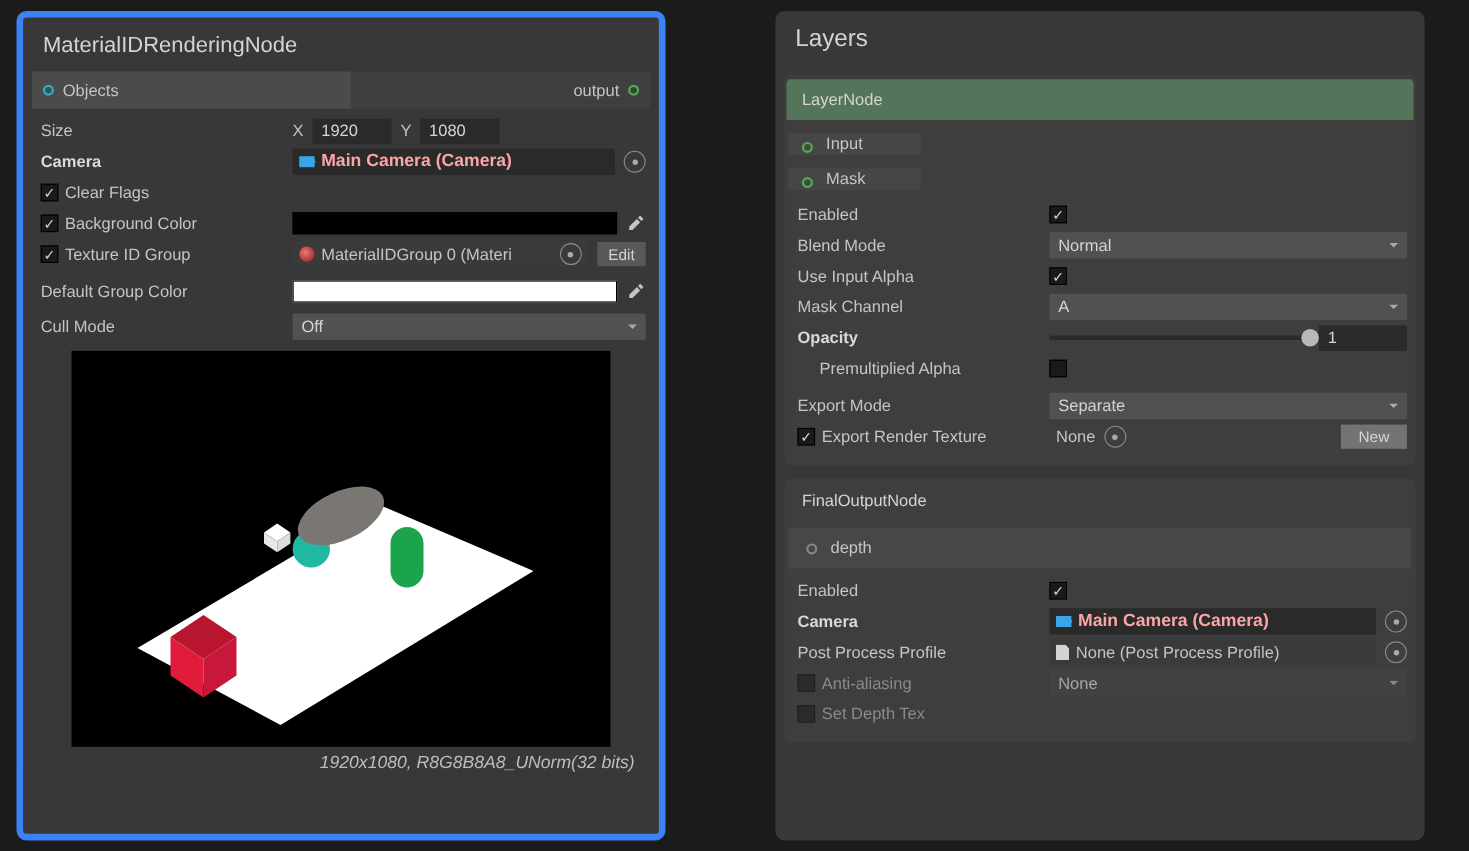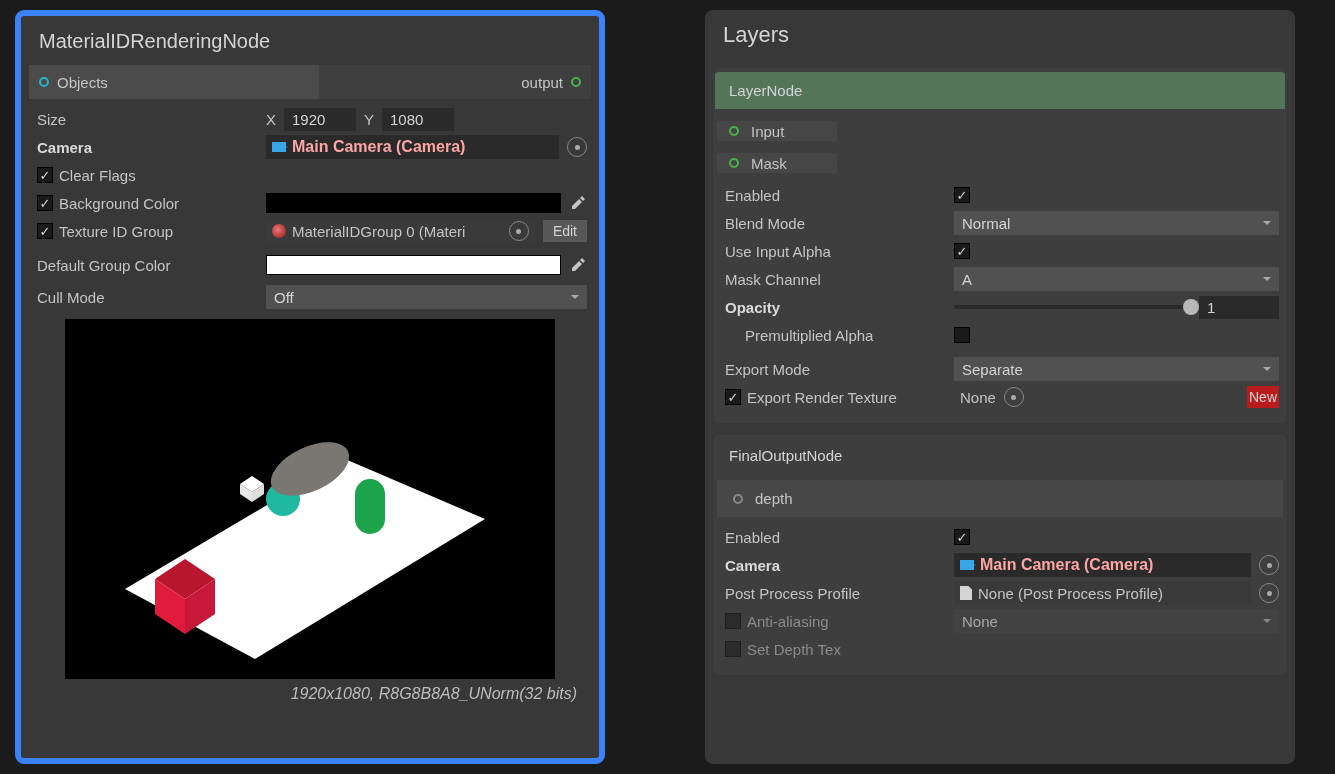--- a/index.html
+++ b/index.html
@@ -209,31 +209,31 @@
     padding: 10px 14px;
     border-radius: 4px 4px 0 0;
     margin: 0 2px;
   }
   .layer-ports {
     display: flex; flex-direction: column;
     padding: 12px 4px 8px 4px;
     gap: 12px;
   }
   .layer-port-item {
-    display: flex; align-items: center; gap: 12px;
+    display: flex; align-items: flex-end; gap: 12px;
     background: #464646;
     padding: 2px 12px;
     height: 20px;
     width: 120px;
   }
   .new-btn {
-    background: #b91c1c;
+    background: #737373;
     color: #d4d4d4;
     border: none;
-    padding: 3px 2px;
+    padding: 3px 16px;
     cursor: pointer;
     font-size: 14px;
     margin-left: auto;
   }
   .final-node {
     background: #3e3e3e;
     border-radius: 6px;
     margin: 6px 4px 4px 4px;
     padding: 0 0 8px 0;
   }

